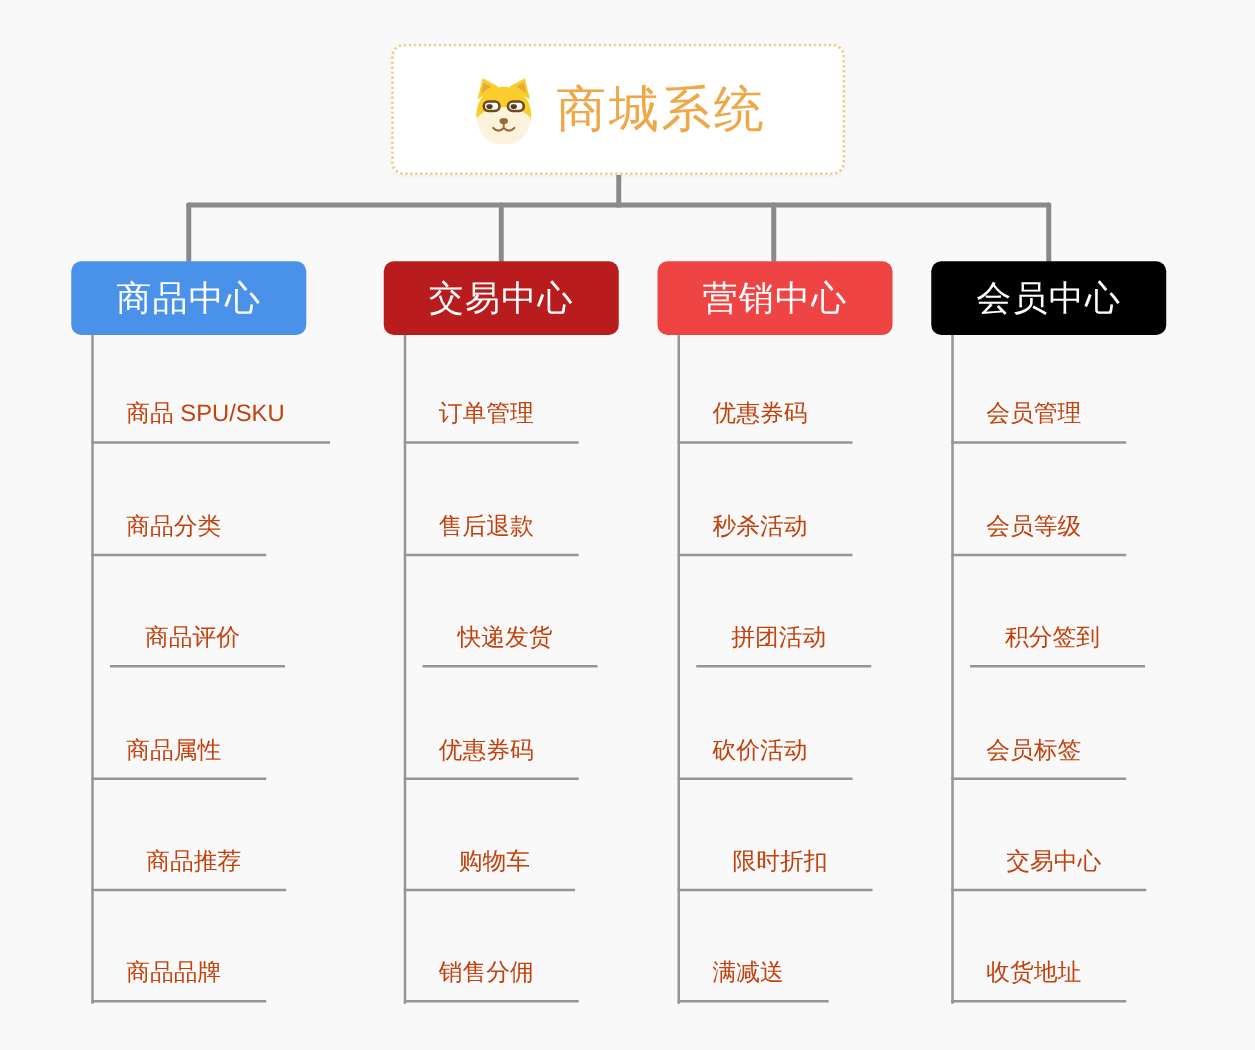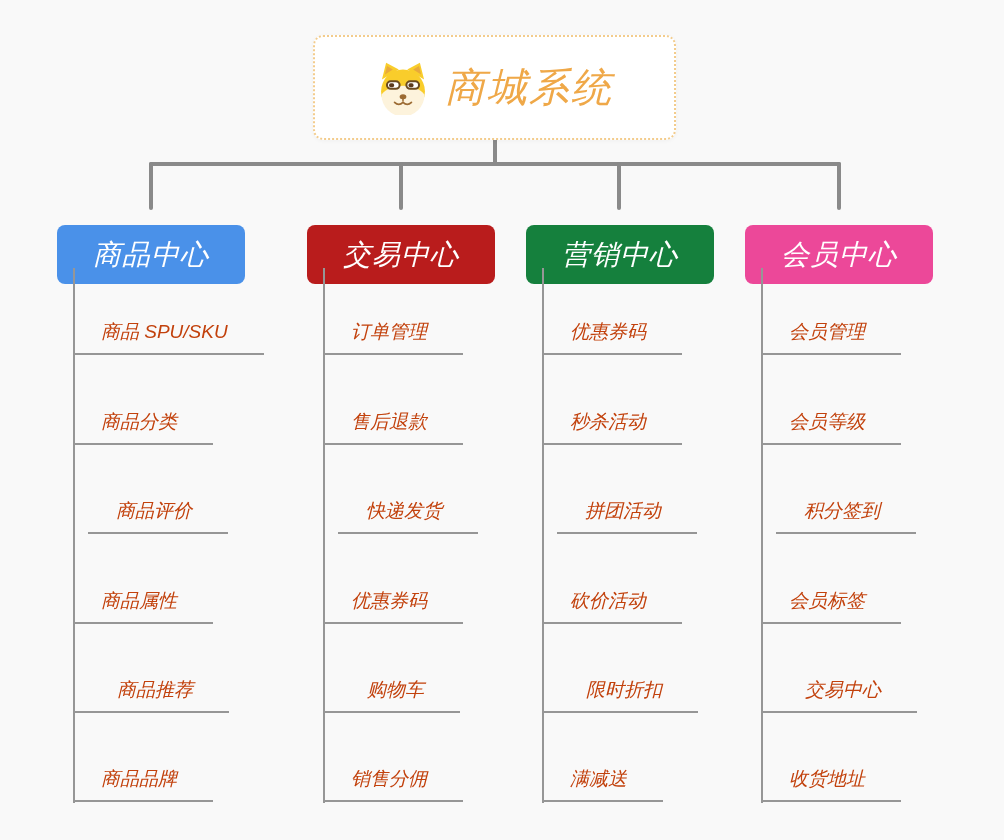--- a/index.html
+++ b/index.html
@@ -39,21 +39,21 @@
   .doge-icon { width: 54px; height: 54px; flex: 0 0 auto; }
 
   
   .column { position: absolute; top: 209px; width: 260px; }
   .col-0 { left: 57px; }
   .col-1 { left: 307px; }
   .col-2 { left: 526px; }
   .col-3 { left: 745px; }
 
   .branch-node {
-    position: absolute; left: 0; top: 16px; width: 188px; height: 59px;
+    position: absolute; left: 0; top: 0; width: 188px; height: 59px;
     border-radius: 8px;
     display: flex; align-items: center; justify-content: center;
     color: #ffffff; font-size: 28px; letter-spacing: 1px; white-space: nowrap;
     cursor: pointer;
   }
 
   .vline {
     position: absolute; left: 16px; top: 59px;
     width: 2px; height: 535px; background: #969696;
   }
@@ -69,21 +69,21 @@
   .leaf-0 { top: 111px; }
   .leaf-1 { top: 201px; }
   .leaf-2 { top: 290px; margin-left: 15px; }
   .leaf-3 { top: 380px; }
   .leaf-4 { top: 469px; padding-left: 44px; }
   .leaf-5 { top: 558px; }
 </style>
 </head>
 <body>
 
-<div class="canvas" style="background: rgb(249, 249, 249); font-style: italic;">
+<div class="canvas" style="background: rgb(249, 249, 249);">
 
   <div class="conn conn-root-stub"></div>
   <div class="conn conn-bus"></div>
   <div class="conn conn-drop drop-0"></div>
   <div class="conn conn-drop drop-1"></div>
   <div class="conn conn-drop drop-2"></div>
   <div class="conn conn-drop drop-3"></div>
 
   <div class="root-node">
     <svg class="doge-icon" viewBox="0 0 64 64" aria-hidden="true">
@@ -120,32 +120,32 @@
     <div class="vline"></div>
     <div class="leaf leaf-0">订单管理</div>
     <div class="leaf leaf-1">售后退款</div>
     <div class="leaf leaf-2">快递发货</div>
     <div class="leaf leaf-3">优惠券码</div>
     <div class="leaf leaf-4">购物车</div>
     <div class="leaf leaf-5">销售分佣</div>
   </div>
 
   <div class="column col-2">
-    <div class="branch-node" style="background: #15803d;">营销中心</div>
+    <div class="branch-node" style="background: #ef4444;">营销中心</div>
     <div class="vline"></div>
     <div class="leaf leaf-0">优惠券码</div>
     <div class="leaf leaf-1">秒杀活动</div>
     <div class="leaf leaf-2">拼团活动</div>
     <div class="leaf leaf-3">砍价活动</div>
     <div class="leaf leaf-4">限时折扣</div>
     <div class="leaf leaf-5">满减送</div>
   </div>
 
   <div class="column col-3">
-    <div class="branch-node" style="background: #ec4899;">会员中心</div>
+    <div class="branch-node" style="background: #000000;">会员中心</div>
     <div class="vline"></div>
     <div class="leaf leaf-0">会员管理</div>
     <div class="leaf leaf-1">会员等级</div>
     <div class="leaf leaf-2">积分签到</div>
     <div class="leaf leaf-3">会员标签</div>
     <div class="leaf leaf-4">交易中心</div>
     <div class="leaf leaf-5">收货地址</div>
   </div>
 
 </div>

